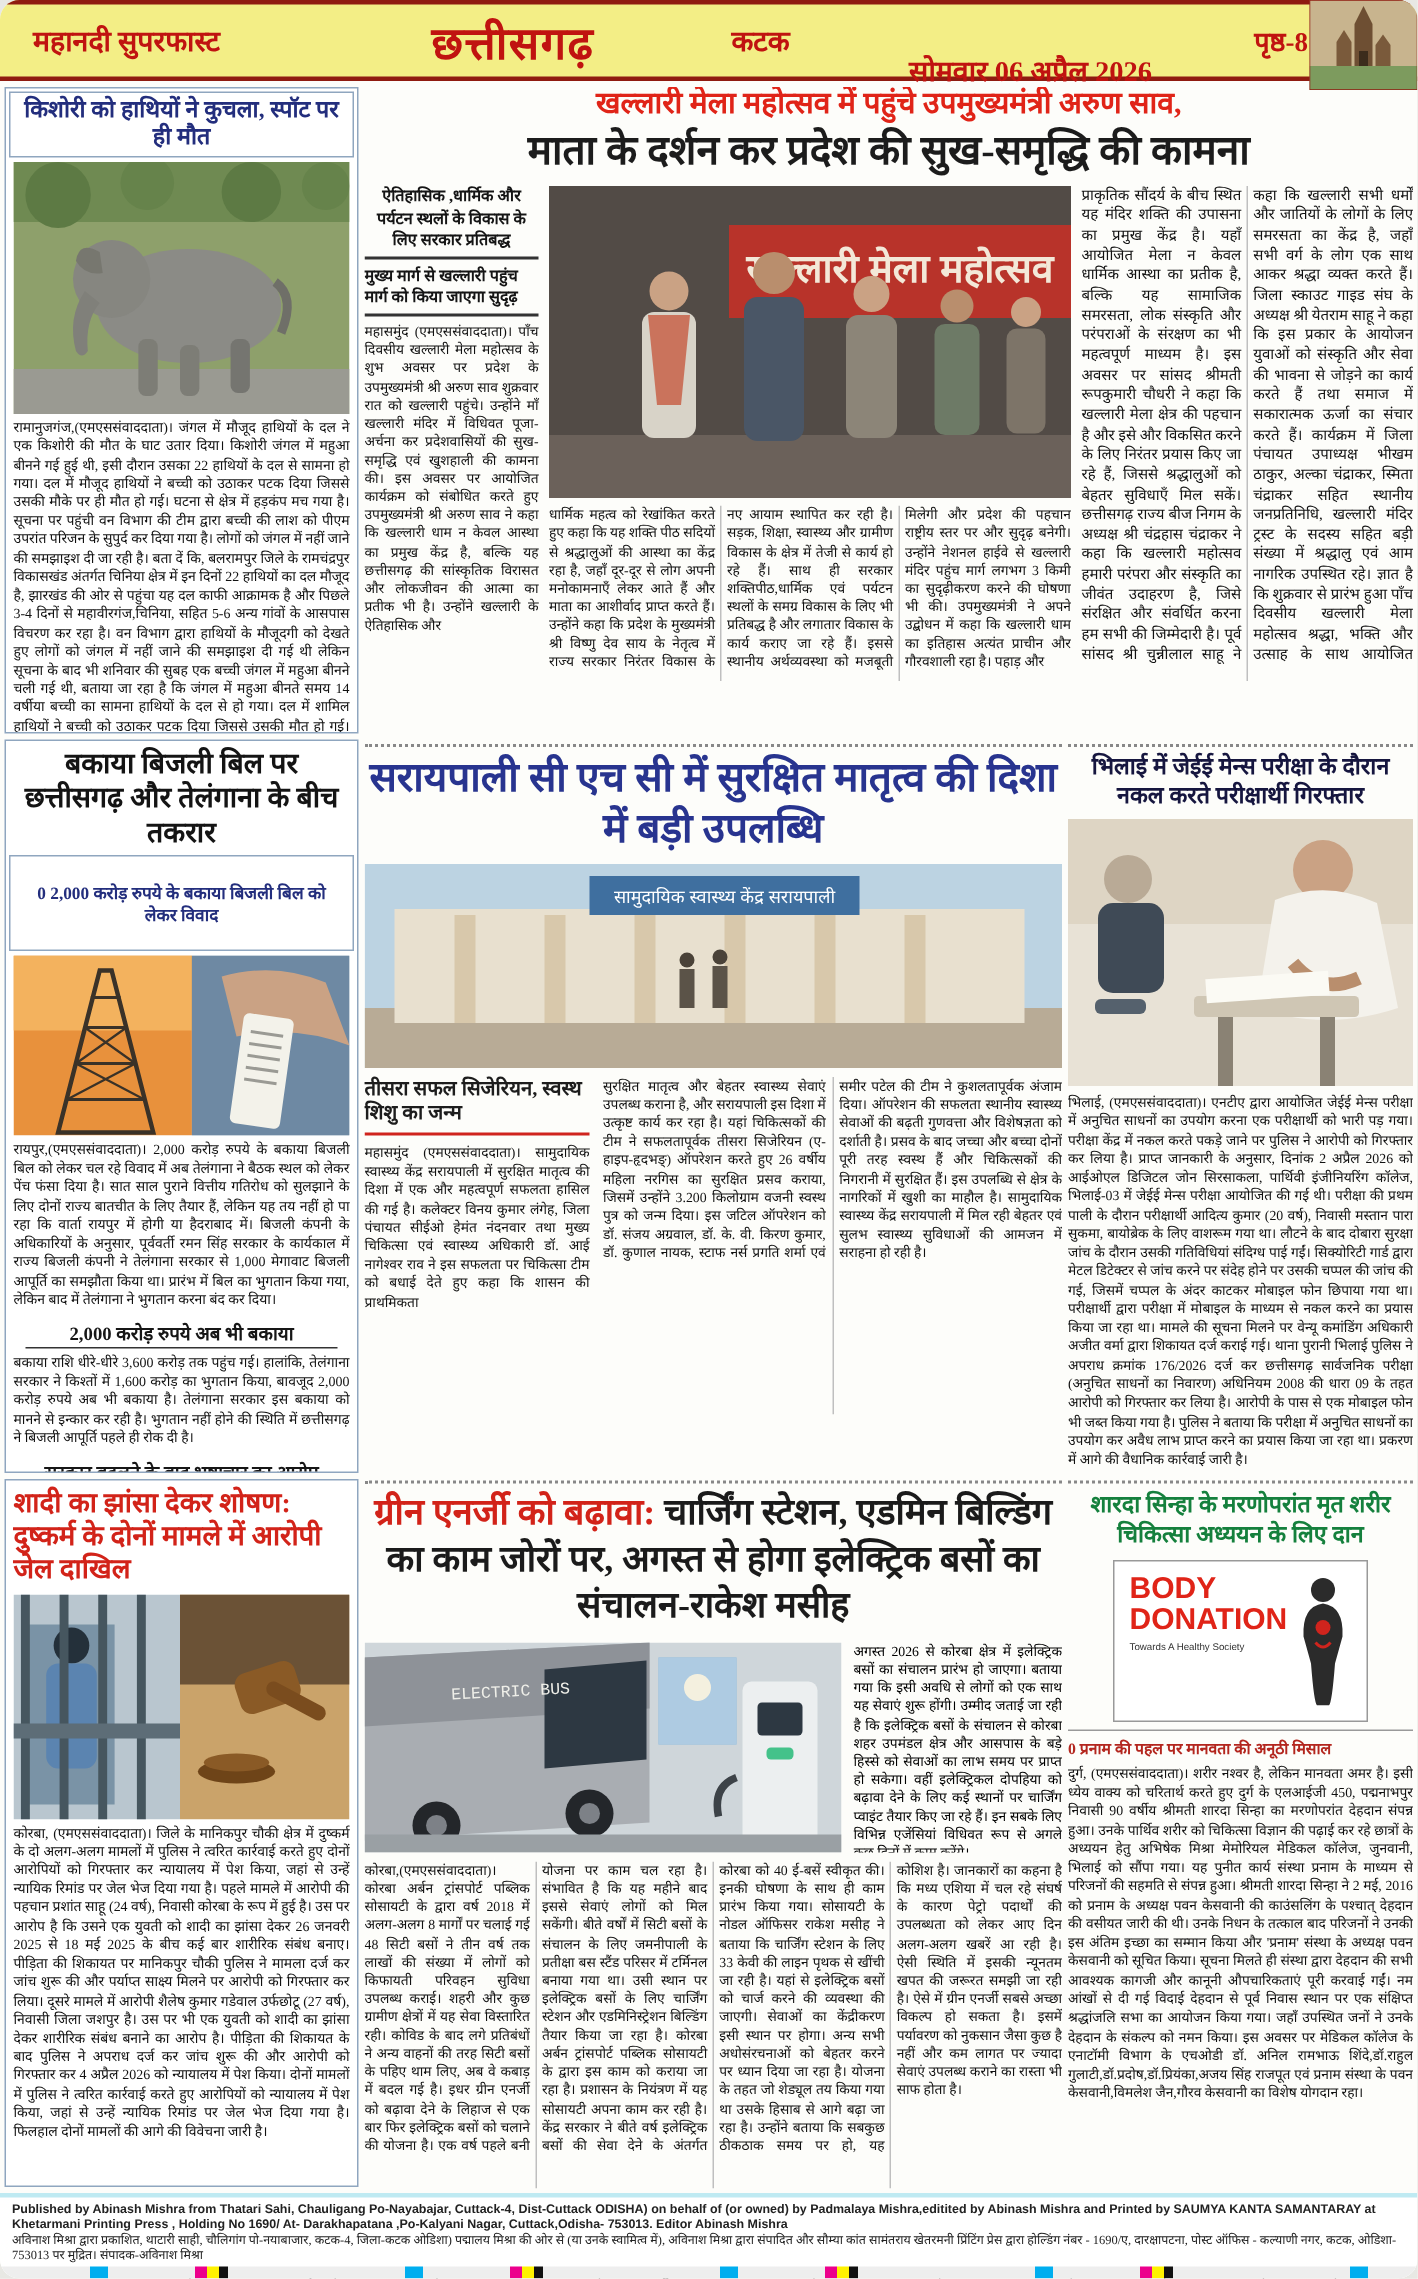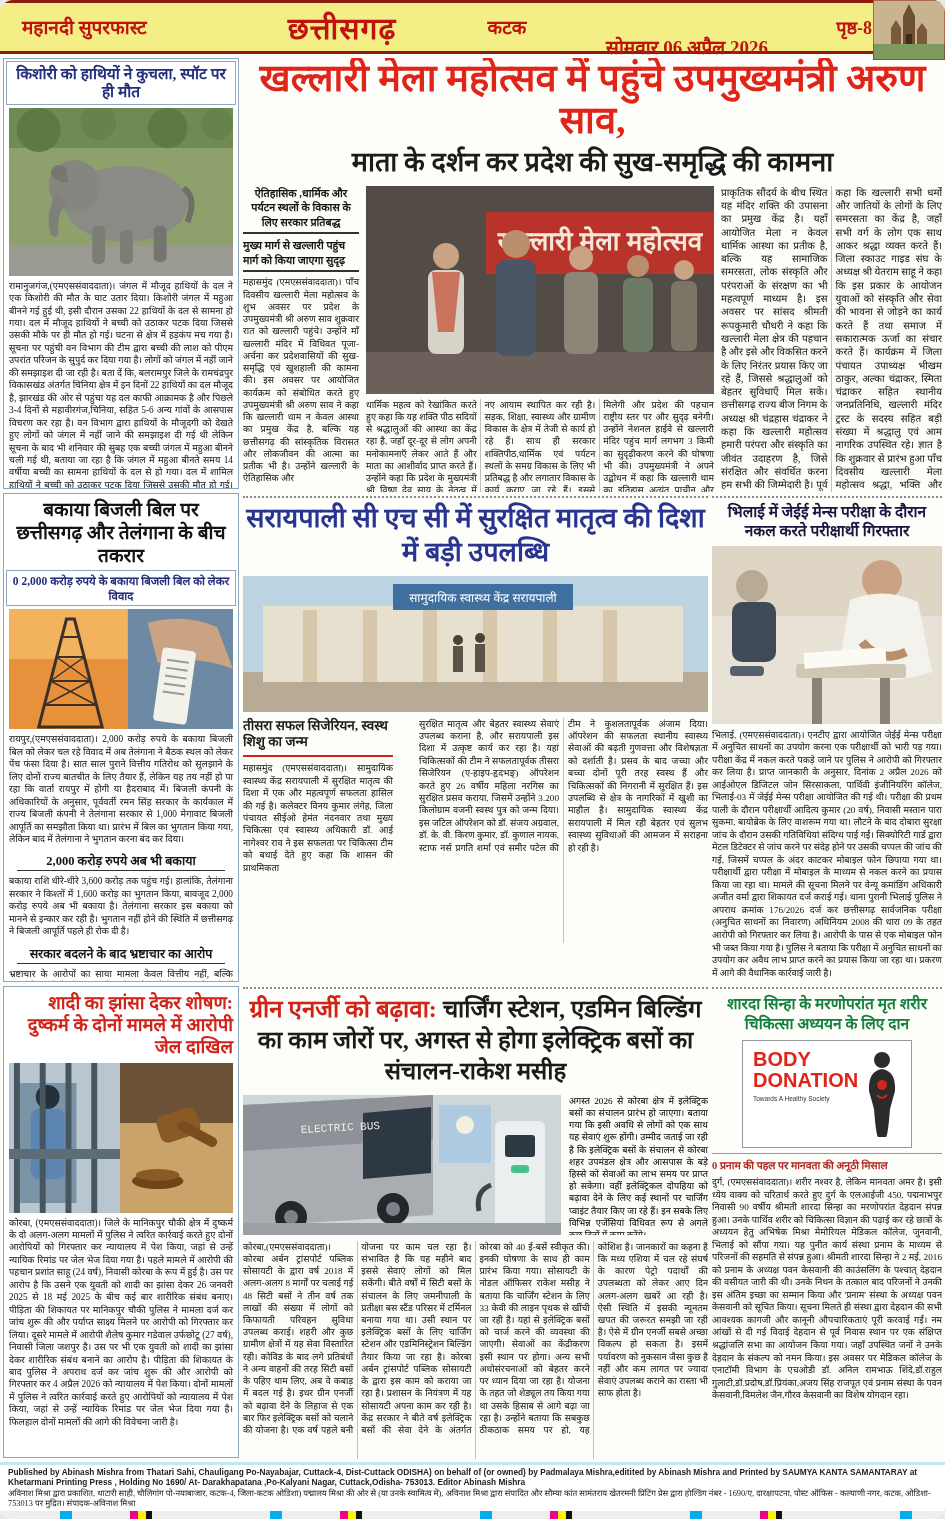--- a/index.html
+++ b/index.html
@@ -26,46 +26,46 @@
   .leftcol { position:absolute; left:3px; top:58px; width:236px; height:1402px; }
   .lart { border:1px solid #8fa6bf; background:#fff; overflow:hidden; padding:3px 5px; }
   .lart + .lart { margin-top:4px; }
   #art-elephant { height:431px; }
   #art-power { height:489px; }
   #art-marriage { height:472px; }
   .l-head-navy { color:#232e7d; font-weight:bold; font-size:15.5px; text-align:center; line-height:1.15;
     border:1px solid #8fa6bf; padding:3px 2px; margin:-1px -3px 3px; }
   .l-head-black { color:#141414; font-weight:bold; font-size:19px; text-align:center; line-height:1.2; padding:2px 0 3px; }
   .l-kicker { color:#232e7d; font-weight:bold; font-size:11.5px; text-align:center;
-    border:1px solid #8fa6bf; padding:2px; margin:0 -3px 3px; }
-  .l-head-red { color:#d22319; font-weight:bold; font-size:18.5px; text-align:right; line-height:1.2; padding:2px 0 4px; }
+    border:1px solid #8fa6bf; padding:16px; margin:0 -3px 3px; }
+  .l-head-red { color:#d22319; font-weight:bold; font-size:18.5px; text-align:left; line-height:1.2; padding:2px 0 4px; }
   .l-body { font-size:9.3px; line-height:1.34; margin-top:4px; }
   .l-sect-head { font-weight:bold; font-size:12.5px; text-align:center; color:#161616;
     border-bottom:1.5px solid #333; padding:4px 0 1px; margin:3px 8px 2px; }
 
   
   #art-khallari { position:absolute; left:243px; top:58px; width:699px; height:434px; overflow:hidden; }
-  .kh-headline { color:#e02418; font-weight:bold; font-size:38px; text-align:center; line-height:1.1; }
+  .kh-headline { color:#e02418; font-weight:bold; font-size:20px; text-align:center; line-height:1.1; }
   .kh-subheadline { color:#1c1c1c; font-weight:bold; font-size:27px; text-align:center; line-height:1.15; margin-top:5px; }
   .kh-grid { display:flex; gap:7px; margin-top:8px; height:330px; }
   .kh-colA { width:116px; flex:none; }
   .kh-box { font-weight:bold; font-size:10.8px; text-align:center; color:#151515; line-height:1.35;
     border-bottom:2px solid #333; padding-bottom:3px; margin-bottom:4px; }
   .kh-box2 { text-align:left; }
   .kh-lead { font-size:9.2px; line-height:1.33; }
   .kh-colB { width:348px; flex:none; display:flex; flex-direction:column; }
   .kh-photo { height:208px; flex:none; }
   .kh-mid { margin-top:5px; column-count:3; column-gap:8px; column-rule:1px solid #bfbfbf; font-size:9.2px; line-height:1.33; flex:1; overflow:hidden; }
   .kh-colC { flex:1; column-count:2; column-gap:8px; column-rule:1px solid #bfbfbf; font-size:10px; line-height:1.33; overflow:hidden; }
 
   
   #art-saraipali { position:absolute; left:243px; top:496px; width:465px; height:487px; overflow:hidden; border-top:2px dotted #888; padding-top:4px; }
   .sp-headline { color:#28348f; font-weight:bold; font-size:27px; text-align:center; line-height:1.25; }
   .sp-photo { height:136px; margin-top:6px; }
-  .sp-row { display:flex; gap:26px; margin-top:6px; height:225px; }
+  .sp-row { display:flex; gap:9px; margin-top:6px; height:225px; }
   .sp-left { width:150px; flex:none; }
   .sp-subhead { font-weight:bold; font-size:13.5px; color:#1d1d1d; line-height:1.25;
     border-bottom:2px solid #d0241d; padding-bottom:4px; margin-bottom:5px; }
   .sp-body { font-size:9.2px; line-height:1.35; }
   .sp-right { flex:1; column-count:2; column-gap:9px; column-rule:1px solid #bfbfbf; font-size:9.2px; line-height:1.35; overflow:hidden; }
 
   
   #art-jee { position:absolute; left:712px; top:496px; width:230px; height:487px; overflow:hidden; border-top:2px dotted #888; padding-top:4px; }
   .jee-headline { color:#16163f; font-weight:bold; font-size:15.5px; text-align:center; line-height:1.25; }
   .jee-photo { height:178px; margin-top:5px; }

